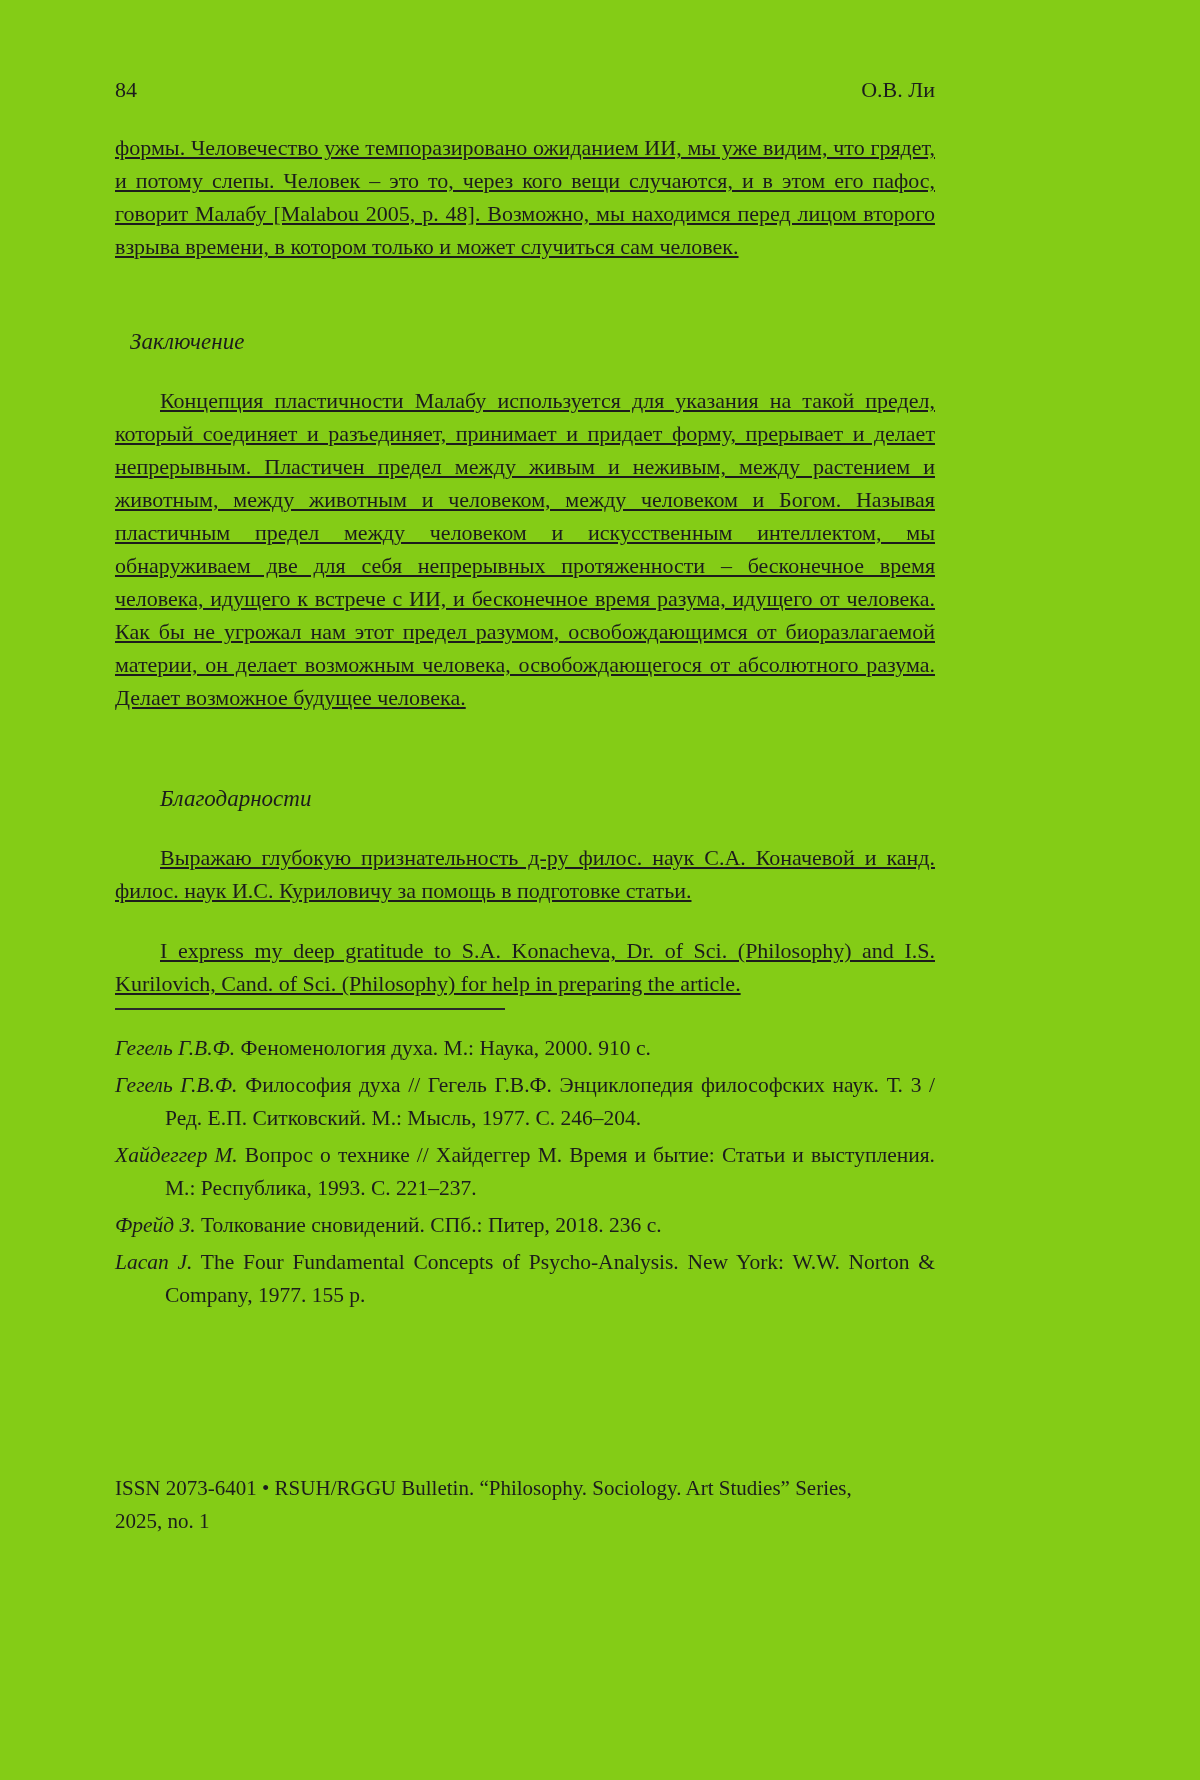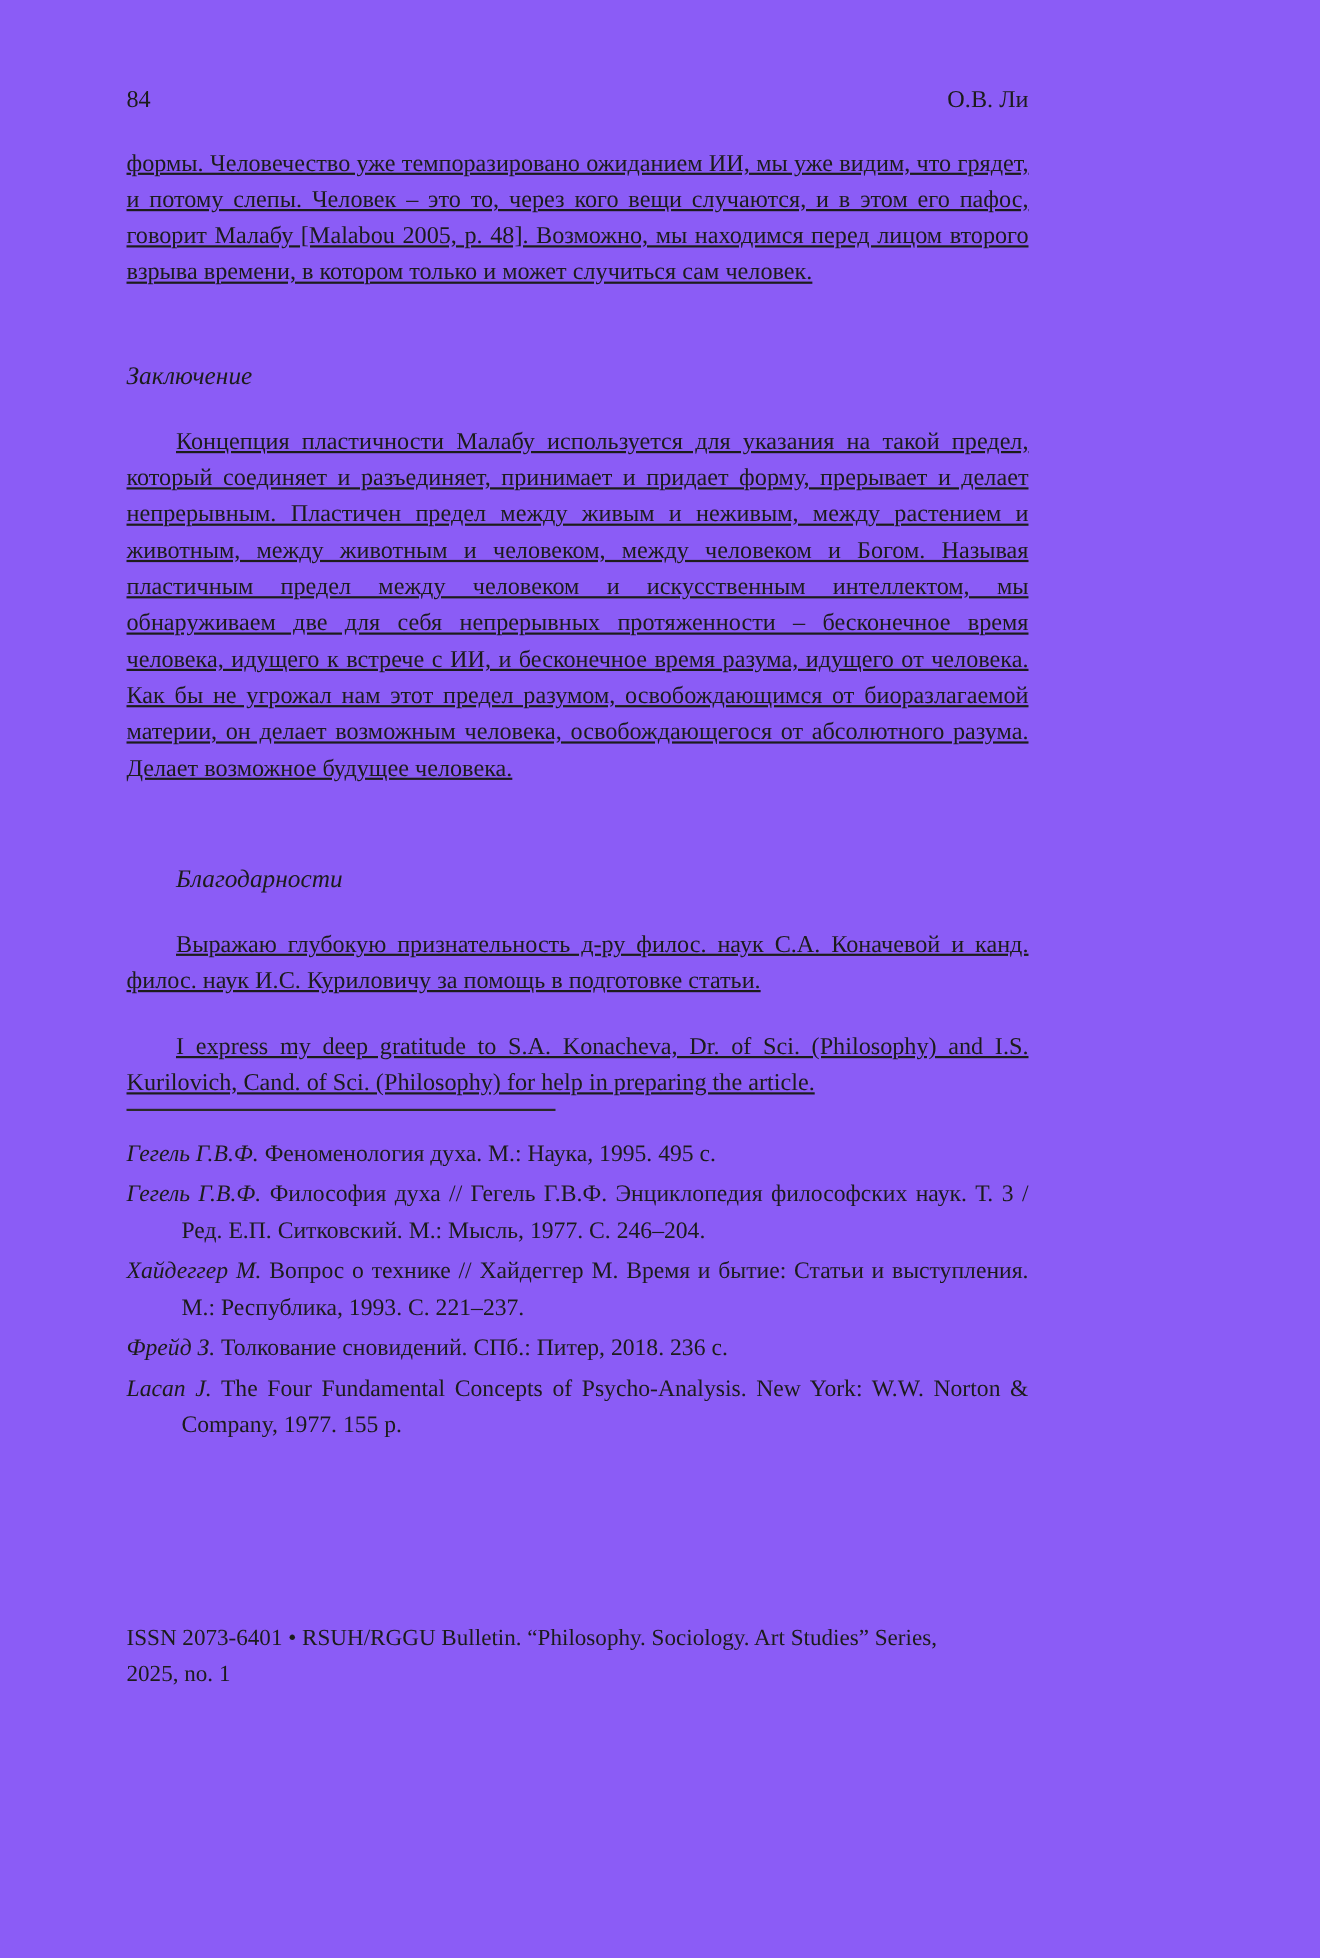--- a/index.html
+++ b/index.html
@@ -1,21 +1,21 @@
 <!DOCTYPE html>
 <html lang="ru"><head>
 <meta charset="utf-8">
 <style>
   * { box-sizing: border-box; }
   html, body { margin: 0; padding: 0; background: #ffffff; }
   .page {
     position: relative;
     width: 1200px;
     height: 1780px;
-    background: #8b5cf6;
+    background: #84cc16;
     font-family: "Liberation Serif", "DejaVu Serif", serif;
     color: #1c1c1c;
     overflow: hidden;
   }
   .content {
     position: absolute;
     left: 115px;
     top: 75px;
     width: 820px;
   }
@@ -36,21 +36,21 @@
   }
   .para.indent { text-indent: 45px; }
   .section-heading {
     font-style: italic;
     font-weight: normal;
     font-size: 23px;
     line-height: 30px;
     margin: 0;
   }
   .section-heading.inset { padding-left: 45px; }
-  .mt-conclusion { margin-top: 64px; }
+  .mt-conclusion { margin-top: 64px; margin-left: 15px; }
   .mt-body { margin-top: 27px; }
   .mt-thanks { margin-top: 70px; }
   .mt-ack { margin-top: 56px; }
   .mt-sources { margin-top: 56px; }
   .heading-rule {
     width: 390px;
     height: 0;
     border-bottom: 2px solid #2a2a2a;
     margin-top: 8px;
   }
@@ -93,21 +93,21 @@
     <h2 class="section-heading inset mt-thanks">Благодарности</h2>
 
     <p class="para indent mt-body">Выражаю глубокую признательность д-ру филос. наук С.А. Коначевой и канд. филос. наук И.С. Куриловичу за помощь в подготовке статьи.</p>
 
 
     <p class="para indent mt-body">I express my deep gratitude to S.A. Konacheva, Dr. of Sci. (Philosophy) and I.S. Kurilovich, Cand. of Sci. (Philosophy) for help in preparing the article.</p>
 
     <div class="heading-rule"></div>
 
     <div class="references">
-      <div class="ref"><span class="author">Гегель Г.В.Ф.</span><span> Феноменология духа. М.: Наука, 1995. 495 с.</span></div>
+      <div class="ref"><span class="author">Гегель Г.В.Ф.</span><span> Феноменология духа. М.: Наука, 2000. 910 с.</span></div>
       <div class="ref"><span class="author">Гегель Г.В.Ф.</span><span> Философия духа // Гегель Г.В.Ф. Энциклопедия философских наук. Т. 3 / Ред. Е.П. Ситковский. М.: Мысль, 1977. С. 246–204.</span></div>
       <div class="ref"><span class="author">Хайдеггер М.</span><span> Вопрос о технике // Хайдеггер М. Время и бытие: Статьи и выступления. М.: Республика, 1993. С. 221–237.</span></div>
       <div class="ref"><span class="author">Фрейд З.</span><span> Толкование сновидений. СПб.: Питер, 2018. 236 с.</span></div>
       <div class="ref"><span class="author">Lacan J.</span><span> The Four Fundamental Concepts of Psycho-Analysis. New York: W.W. Norton &amp; Company, 1977. 155 p.</span></div>
     </div>
 
   </div>
 
   <div class="page-footer">
     <div>ISSN 2073-6401 • RSUH/RGGU Bulletin. “Philosophy. Sociology. Art Studies” Series,</div>

